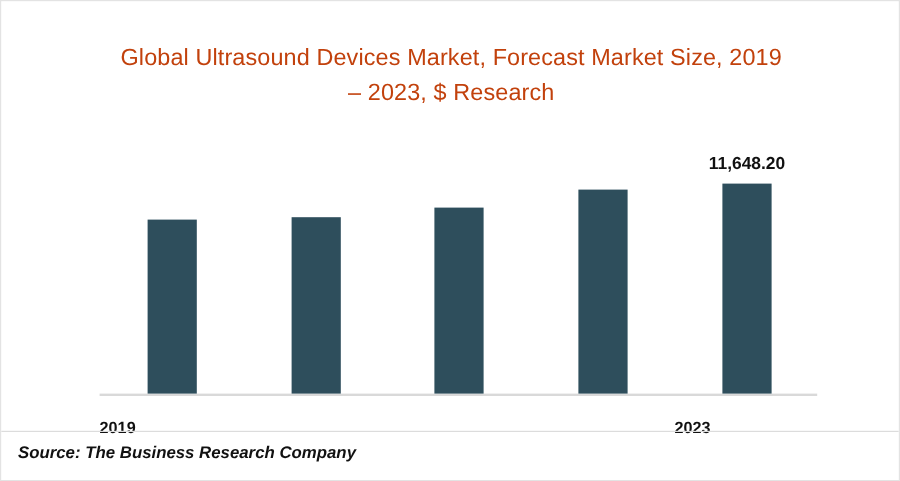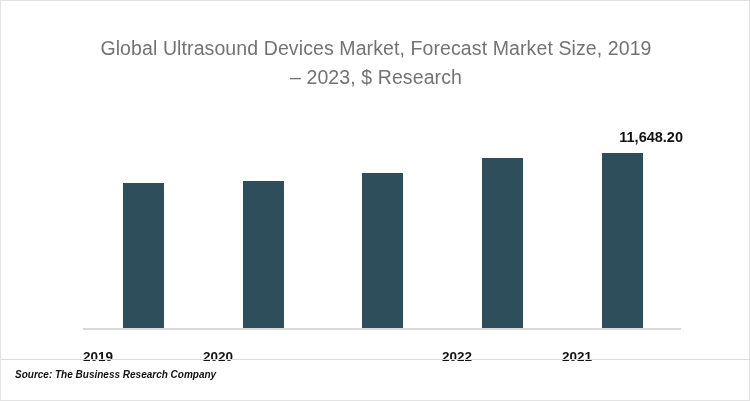--- a/index.html
+++ b/index.html
@@ -20,21 +20,21 @@
     overflow: hidden;
   }
   .chart-title {
     position: absolute;
     left: 75px;
     top: 33px;
     width: 600px;
     text-align: center;
     font-size: 19.5px;
     line-height: 29px;
-    color: #737373;
+    color: #c2410c;
     font-weight: 400;
     letter-spacing: 0.1px;
   }
   .plot-area {
     position: absolute;
     left: 0;
     top: 0;
     width: 750px;
     height: 401px;
   }
@@ -49,21 +49,21 @@
   .bar {
     position: absolute;
     background: #2e4e5c;
     box-sizing: border-box;
   }
   .bar-label {
     position: absolute;
     font-size: 14.5px;
     font-weight: bold;
     color: #111111;
-    text-align: right;
+    text-align: center;
     white-space: nowrap;
   }
   .cat-label {
     position: absolute;
     top: 348px;
     font-size: 13.5px;
     font-weight: bold;
     color: #111111;
     text-align: left;
     white-space: nowrap;
@@ -73,21 +73,21 @@
     left: 0px;
     top: 358px;
     width: 748px;
     height: 1px;
     background: #dcdcdc;
   }
   .source-note {
     position: absolute;
     left: 14px;
     top: 368px;
-    font-size: 10px;
+    font-size: 14px;
     font-weight: bold;
     font-style: italic;
     color: #111111;
     white-space: nowrap;
   }
 </style>
 </head>
 <body>
 
 <div class="figure">
@@ -107,22 +107,20 @@
     <div class="bar" style="left:361px; top:172px; width:41px; height:155px;"></div>
     <div class="bar" style="left:481px; top:157px; width:41px; height:170px;"></div>
     <div class="bar" style="left:601px; top:152px; width:41px; height:175px;"></div>
 
     <div class="bar-label" style="left:202px; top:156px; width:121px;"></div>
     <div class="bar-label" style="left:321px; top:148px; width:121px;"></div>
     <div class="bar-label" style="left:441px; top:133px; width:121px;"></div>
     <div class="bar-label" style="left:561px; top:128px; width:121px;">11,648.20</div>
 
     <div class="cat-label" style="left:82px; width:121px;">2019</div>
-    <div class="cat-label" style="left:202px; width:121px;">2020</div>
-    <div class="cat-label" style="left:441px; width:121px;">2022</div>
-    <div class="cat-label" style="left:561px; width:121px;">2021</div>
+    <div class="cat-label" style="left:561px; width:121px;">2023</div>
 
   </div>
 
   <div class="source-divider"></div>
   <div class="source-note">Source: The Business Research Company</div>
 
 </div>
 
 </body></html>

